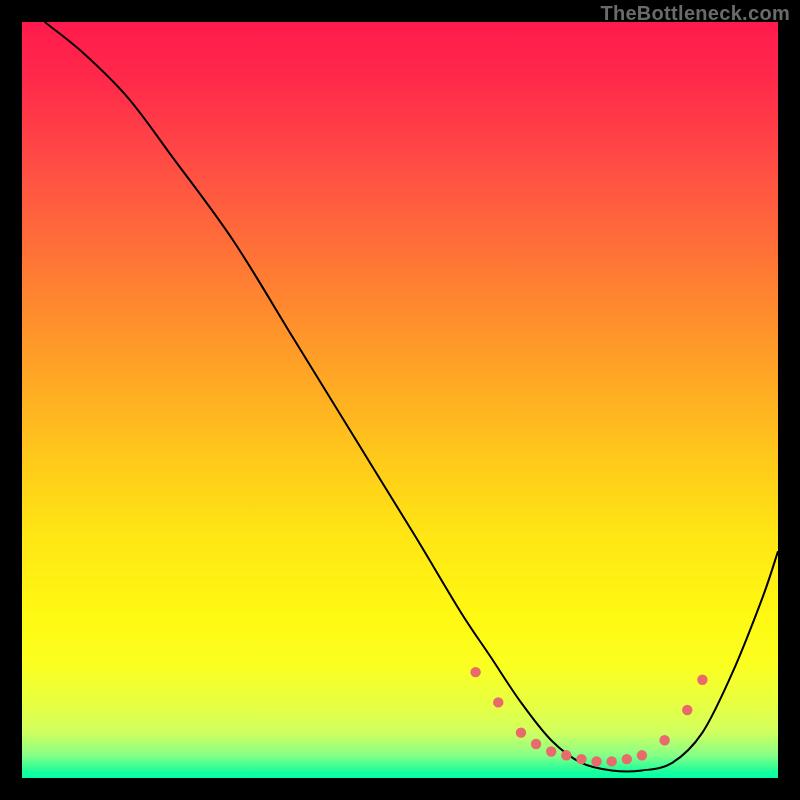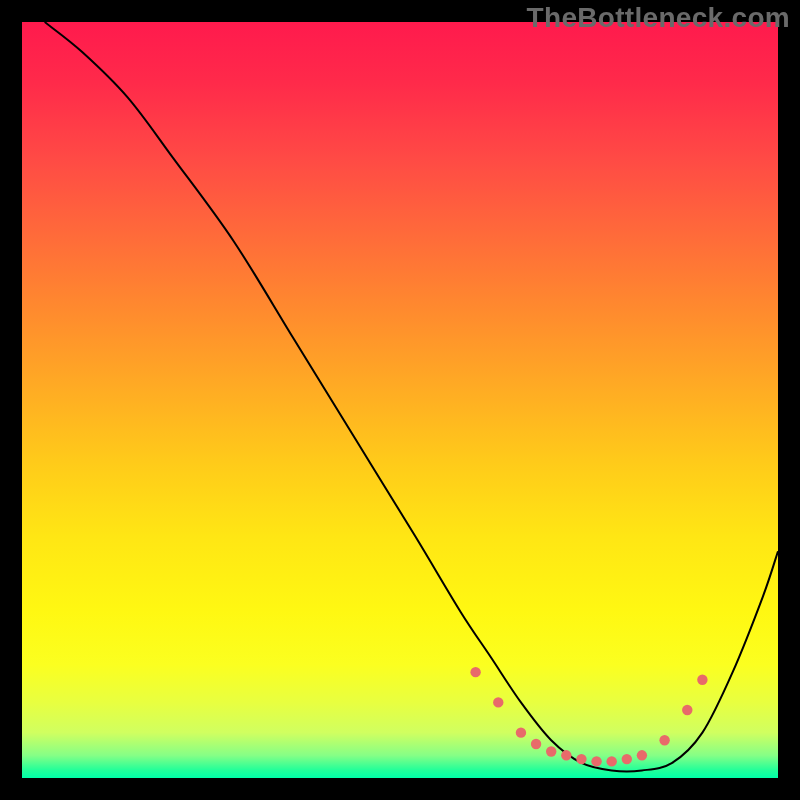--- a/index.html
+++ b/index.html
@@ -1,18 +1,18 @@
 <!DOCTYPE html>
 <html><head>
 <meta charset="utf-8">
 <style>
 * { margin: 0; padding: 0; box-sizing: border-box; }
 body { width: 800px; height: 800px; position: relative; background: #000; overflow: hidden; font-family: Arial, sans-serif; }
 .chart-area { position: absolute; top: 22px; left: 22px; width: 756px; height: 756px; background: linear-gradient(to bottom, #ff1a4d 0%, #ff2a4a 8%, #ff4a45 18%, #ff6a3a 28%, #ff8a2e 38%, #ffaa24 48%, #ffca1a 58%, #ffe614 68%, #fff812 78%, #fbff20 85%, #e8ff40 90%, #d0ff60 94%, #86ff86 97%, #20ff9a 99%, #00ffa8 100%); }
-.watermark { position: absolute; top: 2px; right: 10px; color: #6a6a6a; font-size: 28px; font-weight: 600; letter-spacing: 0.3px; }
+.watermark { position: absolute; top: 2px; right: 10px; color: #6a6a6a; font-size: 20px; font-weight: 600; letter-spacing: 0.3px; }
 svg.curve { position: absolute; top: 22px; left: 22px; width: 756px; height: 756px; }
 svg.beads { position: absolute; top: 22px; left: 22px; width: 756px; height: 756px; }
 </style>
 </head>
 <body>
 
 <div class="chart-area"></div>
 
 <div class="watermark">TheBottleneck.com</div>
 

